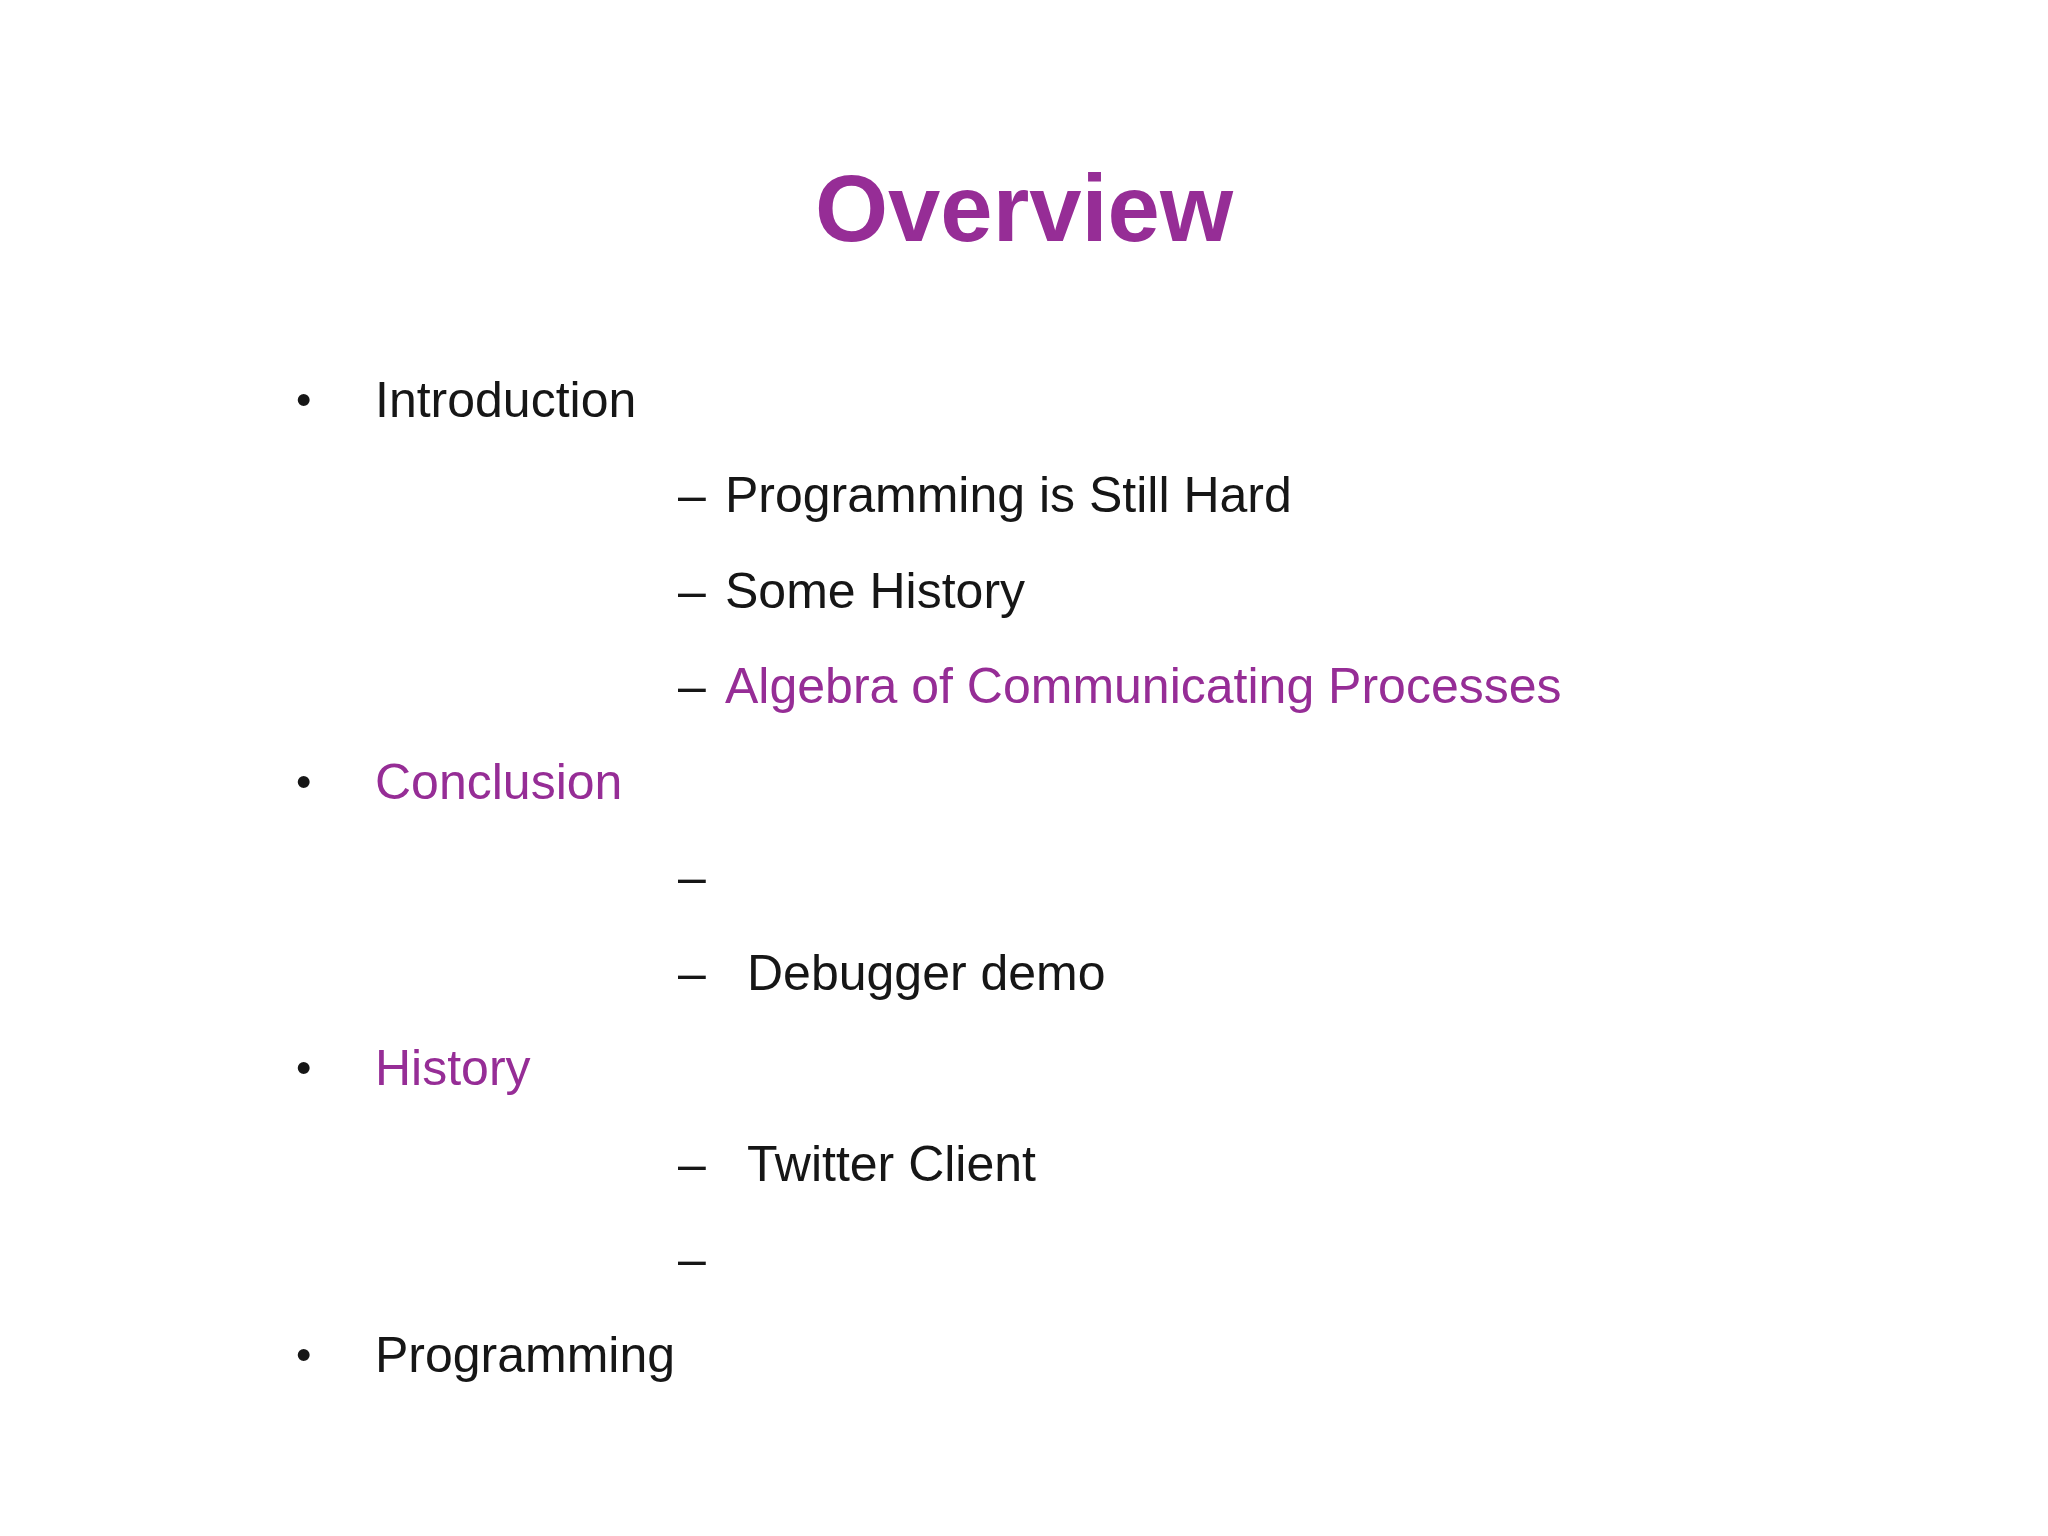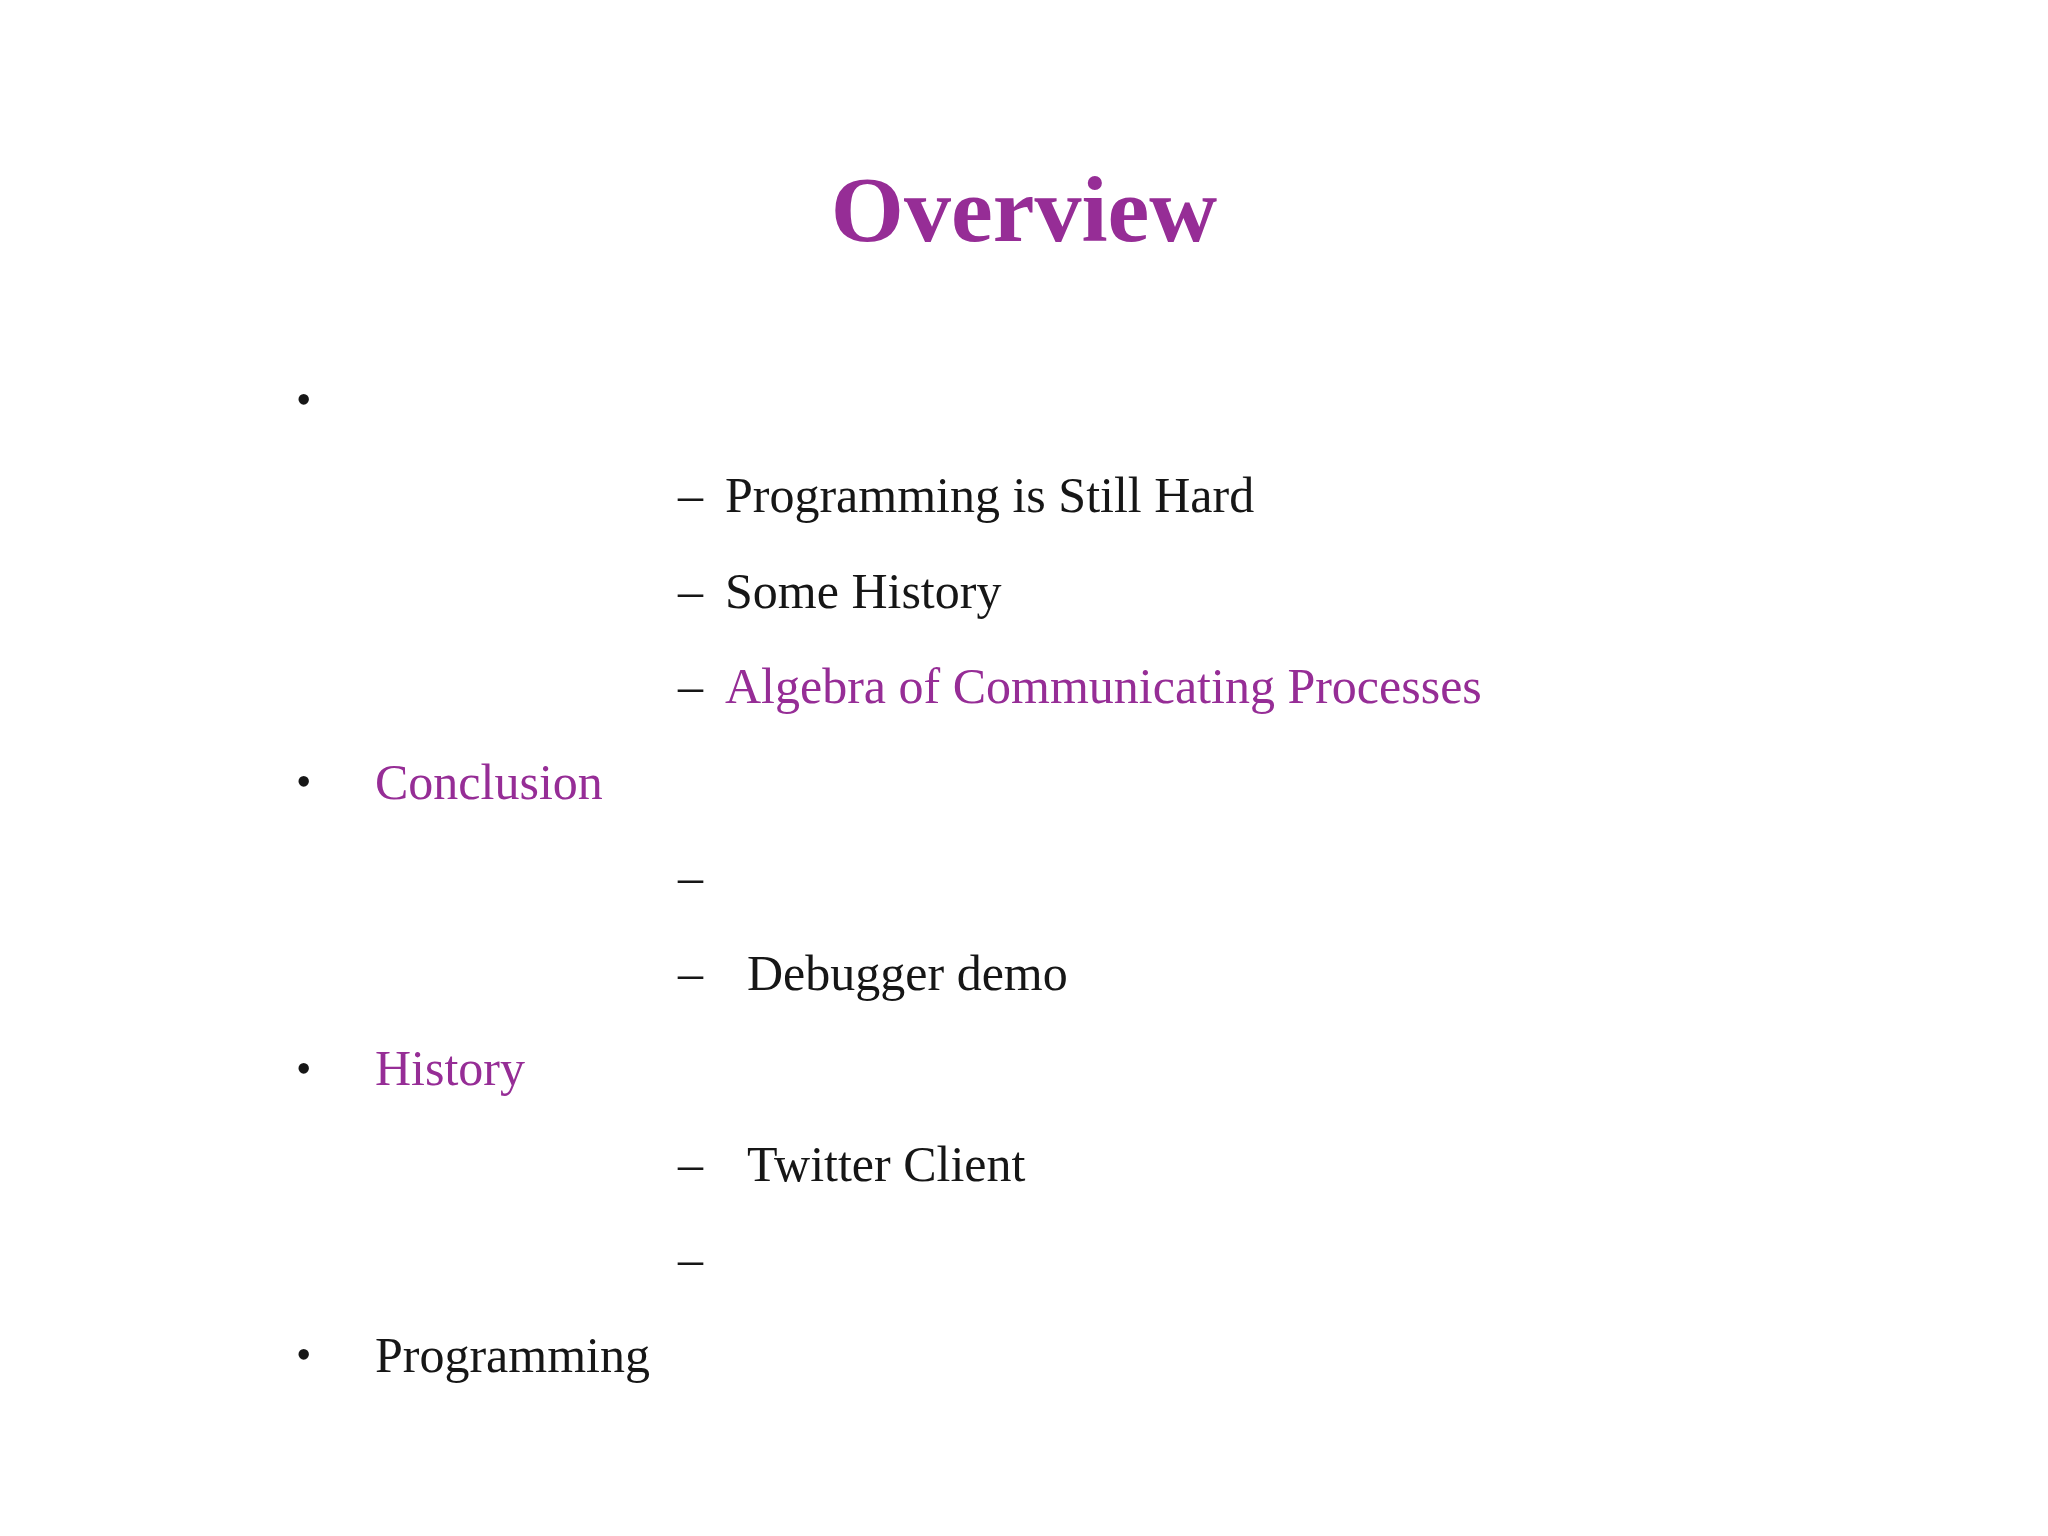--- a/index.html
+++ b/index.html
@@ -5,21 +5,21 @@
   html, body {
     margin: 0;
     padding: 0;
     background: #ffffff;
   }
   .slide {
     position: relative;
     width: 1724px;
     height: 1536px;
     background: var(--background, #ffffff);
-    font-family: Liberation Serif, serif;
+    font-family: Liberation Sans, sans-serif;
     overflow: hidden;
   }
   .title {
     position: absolute;
     top: 155px;
     left: 0;
     width: 2048px;
     margin: 0;
     text-align: center;
     font-size: 94px;
@@ -67,20 +67,21 @@
 <body>
 
 <div class="slide">
 
   <h1 class="title">Overview</h1>
 
   <div class="outline">
 
     <div class="line l1">
       <span class="marker">•</span>
+      <span class="label">Introduction</span>
     </div>
 
     <div class="line l2 tight">
       <span class="marker">–</span>
       <span class="label">Programming is Still Hard</span>
     </div>
 
     <div class="line l2 tight">
       <span class="marker">–</span>
       <span class="label">Some History</span>

